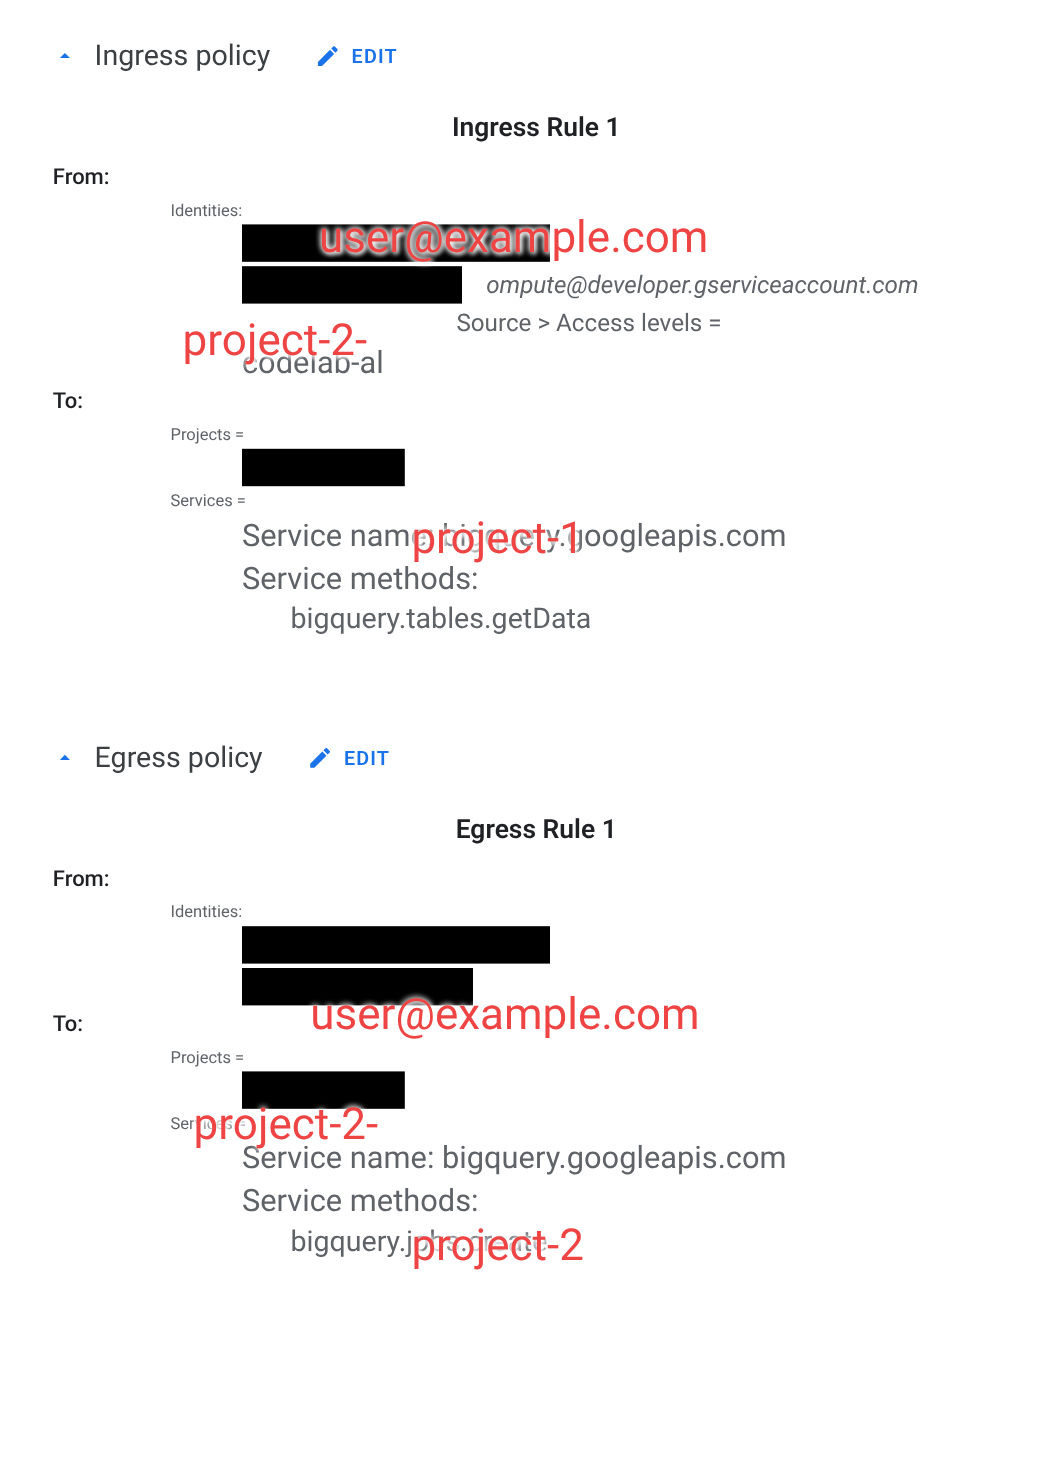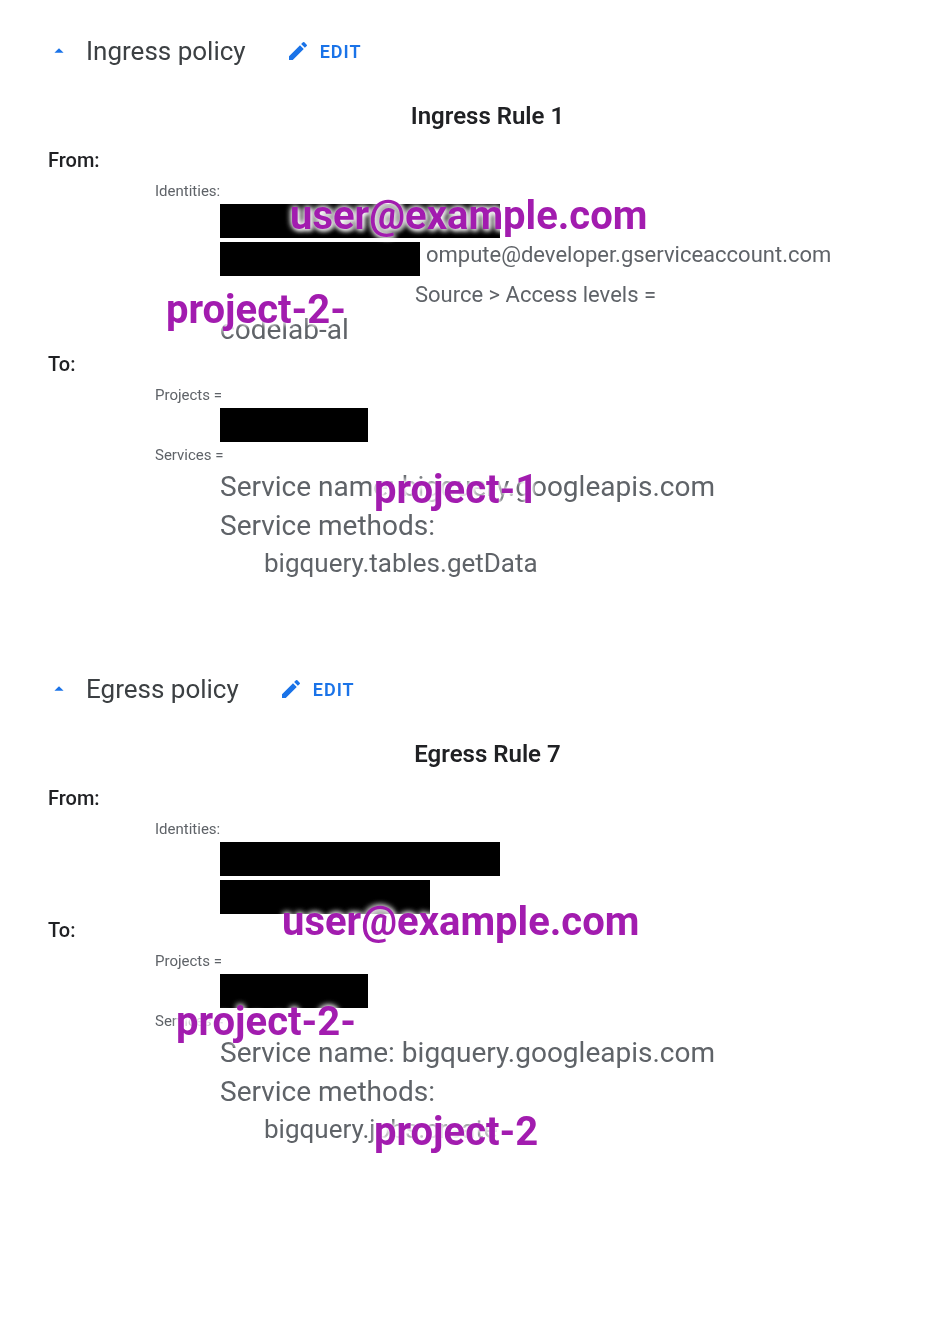--- a/index.html
+++ b/index.html
@@ -67,25 +67,27 @@
   }
   .value-line {
     font-size: 28px;
     color: #5f6368;
     margin-left: 172px;
     margin-top: 6px;
     margin-bottom: 6px;
   }
   .redact-row {
     display: flex;
-    gap: 0;
+    align-items: center;
+    gap: 16px;
     margin-left: 172px;
     margin-top: 4px;
     margin-bottom: 4px;
     position: relative;
+    font-style: italic;
   }
   .redact-box {
     background: #000;
     height: 34px;
     display: inline-block;
   }
   .redact-w1 { width: 280px; }
   .redact-w2 { width: 148px; }
   .trailing-text {
     font-size: 22px;
@@ -101,23 +103,23 @@
   }
   .method-indent {
     font-size: 26px;
     color: #5f6368;
     margin-left: 216px;
     margin-top: 6px;
     margin-bottom: 6px;
   }
   .annotation {
     position: absolute;
-    color: #a21caf;
+    color: #ef4444;
     font-size: 40px;
-    font-weight: 700;
+    font-weight: 400;
     text-shadow: 0 0 6px #fff, 0 0 6px #fff, 2px 2px 4px rgba(255,255,255,0.8);
     pointer-events: none;
     white-space: nowrap;
   }
   svg { display: block; }
 </style>
 </head>
 <body>
 
 <div class="policy-header">
@@ -175,21 +177,21 @@
   <span class="edit-group">
     <span class="pencil">
       <svg viewBox="0 0 24 24" fill="#1a73e8">
           <path d="M3 17.25V21h3.75l11-11-3.75-3.75-11 11zM20.7 7.04a1 1 0 000-1.41l-2.34-2.34a1 1 0 00-1.41 0l-1.83 1.83 3.75 3.75 1.83-1.83z"></path>
         </svg>
     </span>
     <span class="edit-label">EDIT</span>
   </span>
 </div>
 
-<div class="rule-title">Egress Rule 7</div>
+<div class="rule-title">Egress Rule 1</div>
 
 <div class="section-label">From:</div>
 <div class="field-label">Identities:</div>
 
 <div class="redact-row">
   <span class="redact-box redact-w1"></span>
 </div>
 <div class="redact-row">
   <span class="redact-box" style="width:210px"></span>
 </div>

